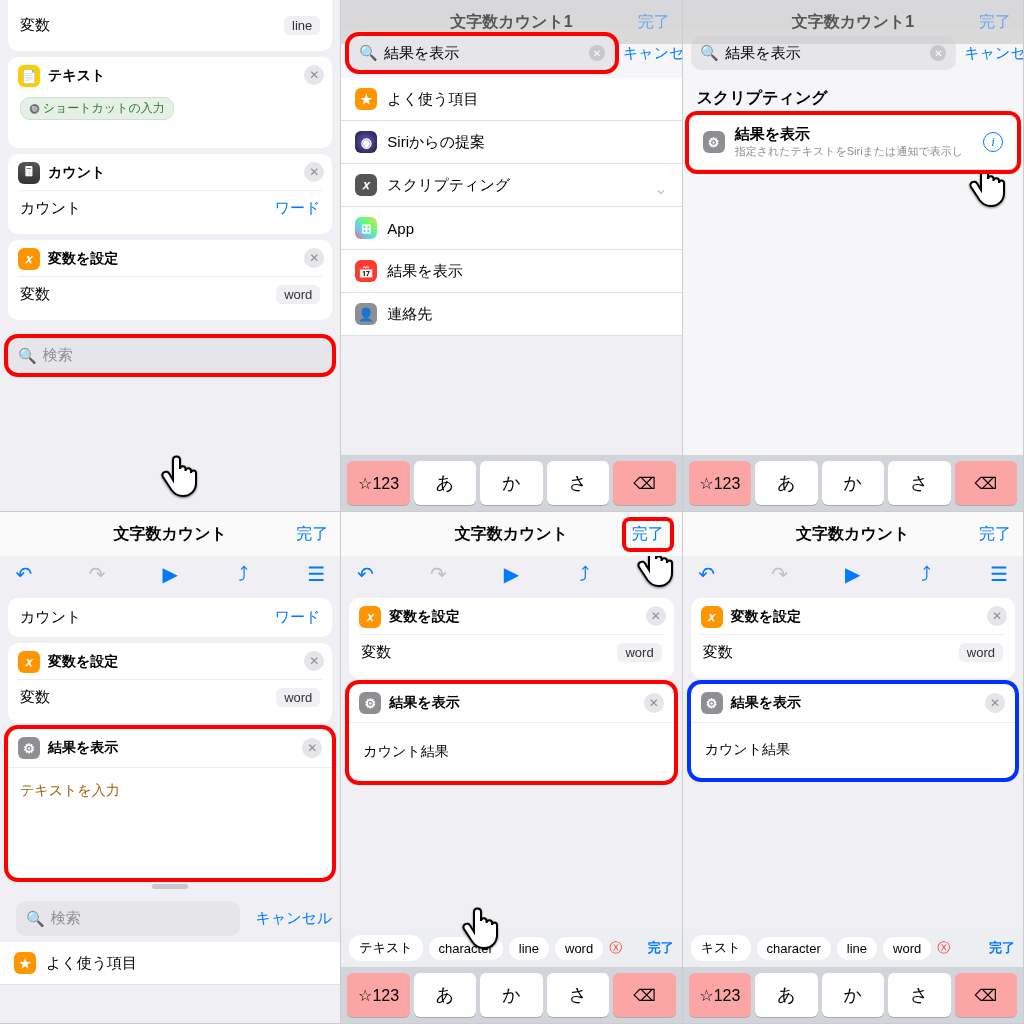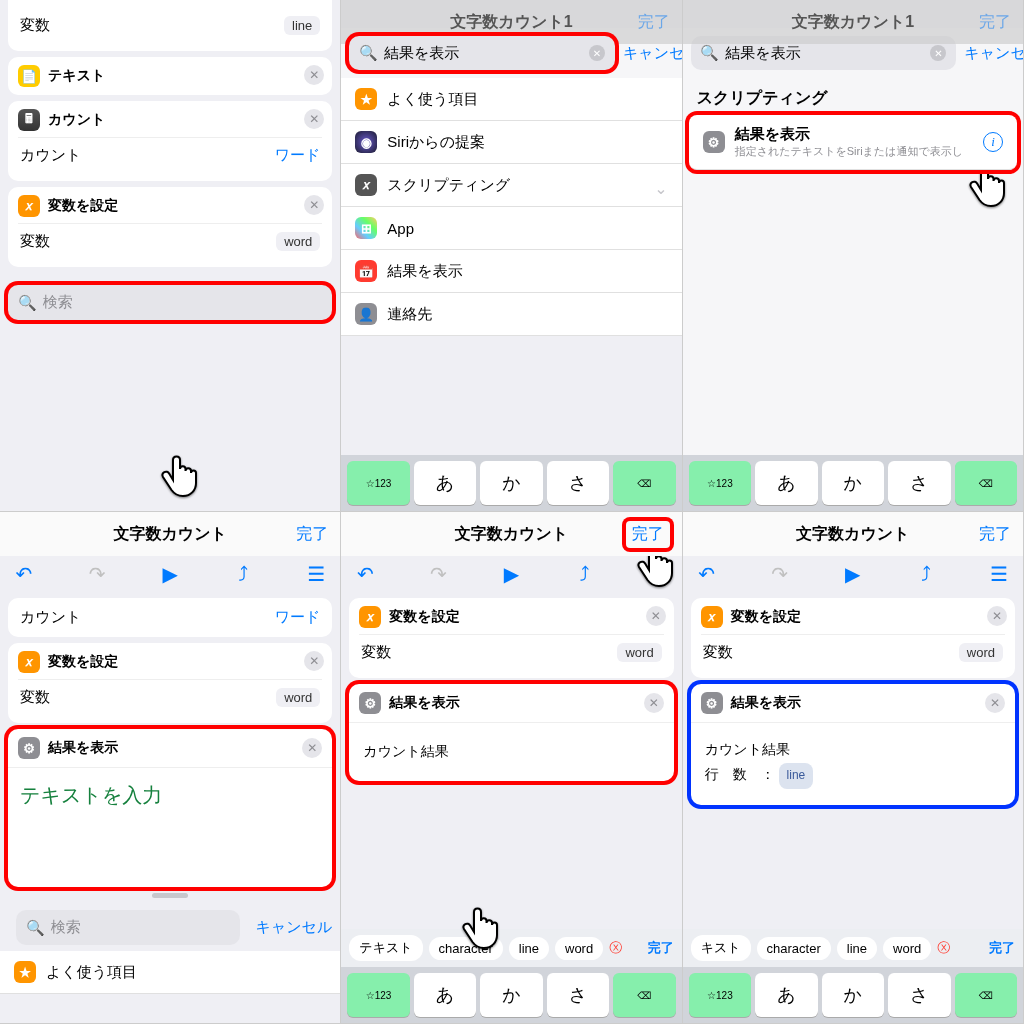--- a/index.html
+++ b/index.html
@@ -28,27 +28,27 @@
   .highlightR { box-shadow:0 0 0 4px #ff0000; position:relative; z-index:3;}
   .highlightB { box-shadow:0 0 0 4px #0033ff; position:relative; z-index:3;}
   .listrow { display:flex; align-items:center; gap:10px; padding:10px 14px; background:#fff; border-bottom:0.5px solid #e0e0e0; font-size:15px;}
   .section { padding:10px 14px 6px; font-weight:700; font-size:16px; }
   .kbbar { position:absolute; bottom:0; left:0; right:0; background:#d1d4da;}
   .kbacc { display:flex; align-items:center; gap:6px; padding:6px 8px; background:#eceef2; font-size:13px;}
   .kbacc .chip { background:#fff; border-radius:12px; padding:4px 10px; font-size:13px;}
   .kbacc .done { color:#007aff; font-weight:600; margin-left:auto;}
   .kbrow { display:flex; gap:4px; padding:6px; }
   .key { flex:1; background:#fff; border-radius:6px; height:44px; display:flex;align-items:center;justify-content:center; font-size:18px; box-shadow:0 1px 0 #aaa;}
-  .key.func { background:#86efac; font-size:10px;}
+  .key.func { background:#fca5a5; font-size:16px;}
   .cursor { position:absolute; width:48px; height:48px; pointer-events:none;}
   .cursor svg { filter: drop-shadow(0 1px 1px rgba(0,0,0,.5)); }
   .cancel { color:#007aff; font-size:15px; padding-left:8px; white-space:nowrap;}
   .infoc { width:20px;height:20px;border:1.5px solid #007aff;border-radius:50%;color:#007aff;font-size:13px;display:flex;align-items:center;justify-content:center;font-style:italic;font-family:serif;}
   .handle { width:36px;height:5px;background:#c7c7cc;border-radius:3px;margin:6px auto;}
-  .txtarea { padding:8px 2px; font-size:20px; color:#15803d;}
+  .txtarea { padding:8px 2px; font-size:14px; color:#a16207;}
   .resbox { padding:8px 4px; font-size:14px; line-height:2;}
   .stack { position:absolute; top:0; left:0; right:0; }
 </style>
 </head>
 <body>
 
 <svg width="0" height="0" style="position:absolute">
   <symbol id="hand" viewBox="0 0 48 48">
     <path d="M18 10c0-2 1.5-3.5 3.5-3.5S25 8 25 10v9c0-1.5 1.2-2.8 2.8-2.8s2.7 1.3 2.7 2.8v2c0-1.5 1.2-2.7 2.7-2.7s2.8 1.2 2.8 2.7v2c0-1.3 1.1-2.5 2.5-2.5s2.5 1.2 2.5 2.5v10c0 7-5 13-13 13-5 0-9-2.5-11.5-6L8 27c-1-1.8-.4-3.8 1.3-4.8 1.7-1 3.8-.4 4.8 1.3L18 30V10z" fill="#fff" stroke="#000" stroke-width="2"></path>
   </symbol>
@@ -61,20 +61,23 @@
           <span>変数</span>
       <span style="color:#333;background:#efeff4;border-radius:6px;padding:2px 8px;font-size:13px;">line</span>
         </div>
     </div>
     <div class="card">
       <div class="cardhdr">
           <div class="sqicon yellow">📄</div>
         <span class="lbl">テキスト</span>
         </div>
       <div class="close">✕</div>
+      <div style="padding:10px 2px 20px;">
+        <span class="pill"><span style="font-size:9px;">🔘 </span><span>ショートカットの入力</span></span>
+      </div>
     </div>
     <div class="card">
       <div class="cardhdr">
           <div class="sqicon grey">🖩</div>
         <span class="lbl">カウント</span>
         </div>
       <div class="close">✕</div>
       <div class="row" style="border-top:.5px solid #eee;margin-top:6px;">
           <span>カウント</span>
         <span class="val">ワード</span>
@@ -336,21 +339,20 @@
         </div>
     </div>
     <div class="card highlightB">
       <div class="cardhdr" style="margin:-8px -10px 6px;padding:8px 10px;border-bottom:.5px solid #eee;">
           <div class="sqicon" style="background:#8e8e93;">⚙</div>
         <span class="lbl">結果を表示</span>
         <div class="close" style="position:static;margin-left:auto;">✕</div>
         </div>
       <div class="resbox" style="line-height:1.8;">
         <div>カウント結果</div>
-        <div><span>行　数　：</span> <span class="varpill">line</span></div>
       </div>
     </div>
   </div>
   <div class="kbbar">
     <div class="kbacc">
       <span class="chip">キスト</span>
       <span class="chip">character</span>
       <span class="chip">line</span>
       <span class="chip">word</span>
       <span style="color:#ff3b30;">ⓧ</span>

